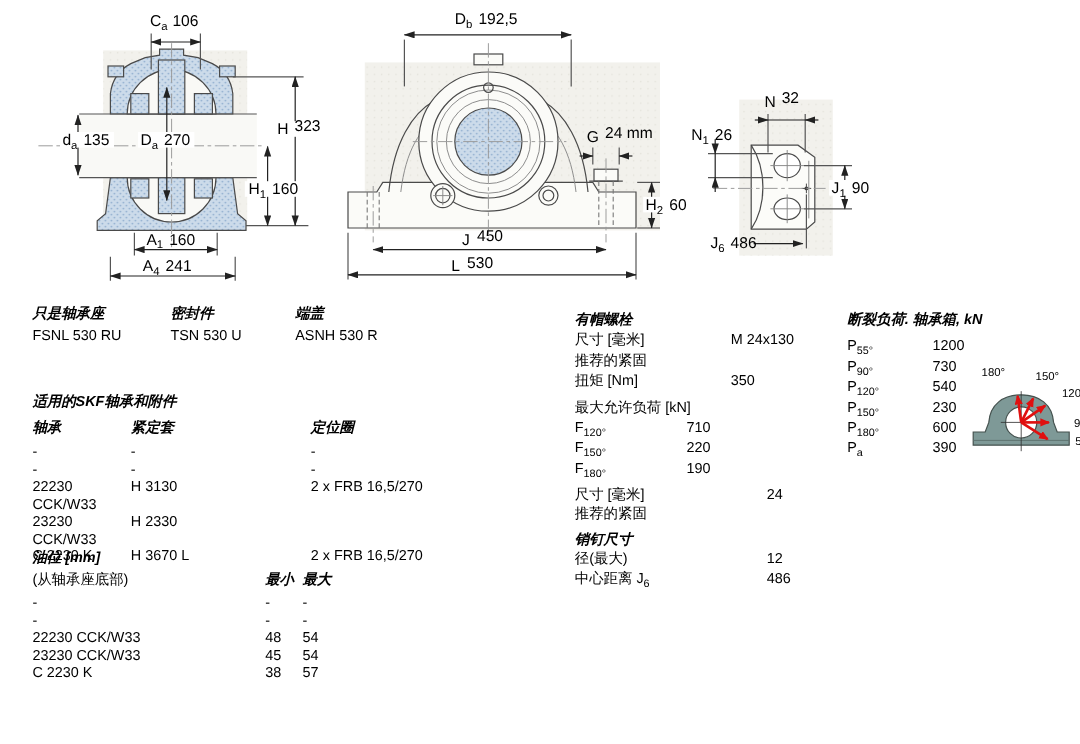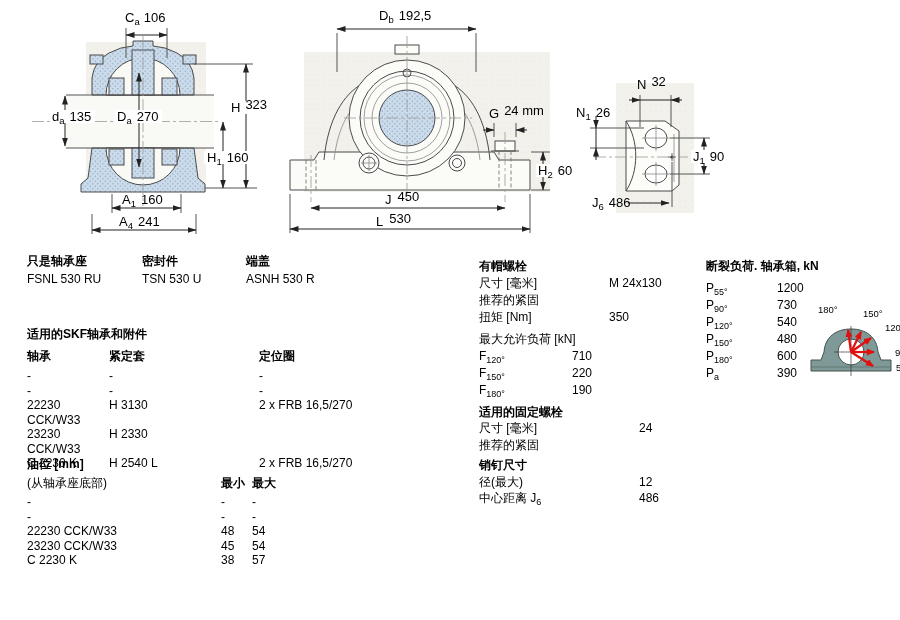--- a/index.html
+++ b/index.html
@@ -1,19 +1,19 @@
 <!DOCTYPE html>
 <html><head>
 <meta charset="utf-8">
 <style>
   html,body{margin:0;padding:0;background:#fff;}
   .page{position:relative;width:900px;height:620px;background:#fff;overflow:hidden;
         font-family:"Liberation Sans","DejaVu Sans",sans-serif;font-size:12px;color:#000;margin-left:24px;}
   .abs{position:absolute;}
-  .b{font-weight:bold;}
+  .b{font-weight:bold;font-style:italic;}
   .nw{white-space:nowrap;}
   sub{font-size:9px;line-height:0;}
   svg{position:absolute;overflow:visible;}
   svg text{font-family:"Liberation Sans","DejaVu Sans",sans-serif;font-size:13px;fill:#000;}
   svg .sub{font-size:9.5px;}
   svg .mini{font-size:9.5px;}
   .ext{stroke:#555;stroke-width:1;fill:none;}
   .dim{stroke:#222;stroke-width:1;fill:none;}
   .thin{stroke:#888;stroke-width:0.8;fill:none;}
   .cl{stroke:#999;stroke-width:0.8;fill:none;stroke-dasharray:12 3 3 3;}
@@ -265,21 +265,21 @@
           <span>22230 CCK/W33</span>
           <span>H 3130</span>
           <span>2 x FRB 16,5/270</span>
         </div>
       <div class="grid3">
           <span>23230 CCK/W33</span>
           <span>H 2330</span>
         </div>
       <div class="grid3">
           <span>C 2230 K</span>
-          <span>H 2540 L</span>
+          <span>H 3670 L</span>
           <span>2 x FRB 16,5/270</span>
         </div>
     </div>
   </div>
 
   <div class="abs" style="left:3px;top:456px;width:300px">
     <div class="b">油位 [mm]</div>
     <div class="gridoil" style="margin-top:2px;margin-bottom:3px">
       <span>(从轴承座底部)</span>
       <span class="b">最小</span>
@@ -320,36 +320,35 @@
     <div>推荐的紧固</div>
     <div class="nw"><span class="lab130">扭矩 [Nm]</span><span>350</span></div>
     <div style="height:5px"></div>
     <div>最大允许负荷 [kN]</div>
     <div class="nw"><span class="lab93"><span>F</span><sub>120°</sub></span><span>710</span></div>
     <div class="nw"><span class="lab93"><span>F</span><sub>150°</sub></span><span>220</span></div>
     <div class="nw"><span class="lab93"><span>F</span><sub>180°</sub></span><span>190</span></div>
   </div>
 
   <div class="abs col164" style="left:455px;top:404px;width:235px">
-    <div class="b">适用的固定螺栓</div>
     <div class="nw"><span class="lab160">尺寸 [毫米]</span><span>24</span></div>
     <div>推荐的紧固</div>
     <div style="height:4px"></div>
     <div class="b">销钉尺寸</div>
     <div class="nw"><span class="lab160">径(最大)</span><span>12</span></div>
     <div class="nw"><span class="lab160"><span>中心距离 J</span><sub>6</sub></span><span>486</span></div>
   </div>
 
   <div class="abs col17" style="left:682px;top:258px;width:150px">
     <div class="b nw">断裂负荷. 轴承箱, kN</div>
     <div style="margin-top:5px">
       <div class="nw"><span class="lab71"><span>P</span><sub>55°</sub></span><span>1200</span></div>
       <div class="nw"><span class="lab71"><span>P</span><sub>90°</sub></span><span>730</span></div>
       <div class="nw"><span class="lab71"><span>P</span><sub>120°</sub></span><span>540</span></div>
-      <div class="nw"><span class="lab71"><span>P</span><sub>150°</sub></span><span>480</span></div>
+      <div class="nw"><span class="lab71"><span>P</span><sub>150°</sub></span><span>230</span></div>
       <div class="nw"><span class="lab71"><span>P</span><sub>180°</sub></span><span>600</span></div>
       <div class="nw"><span class="lab71"><span>P</span><sub>a</sub></span><span>390</span></div>
     </div>
   </div>
 
   <svg style="left:782px;top:296px" width="118" height="84" viewBox="0 0 118 84">
     <g>
       <path d="M5,75 L5,64 L15,64 L18,56 C19,41 30,33 45,33 C60,33 71,41 72,56 L75,64 L85,64 L85,75 Z" fill="#7e9997" stroke="#45524f" stroke-width="1"></path>
       <line x1="5" y1="71" x2="85" y2="71" stroke="#5d726f" stroke-width="0.8"></line>
       <circle cx="45" cy="56" r="13" fill="#fff" stroke="#45524f"></circle>

